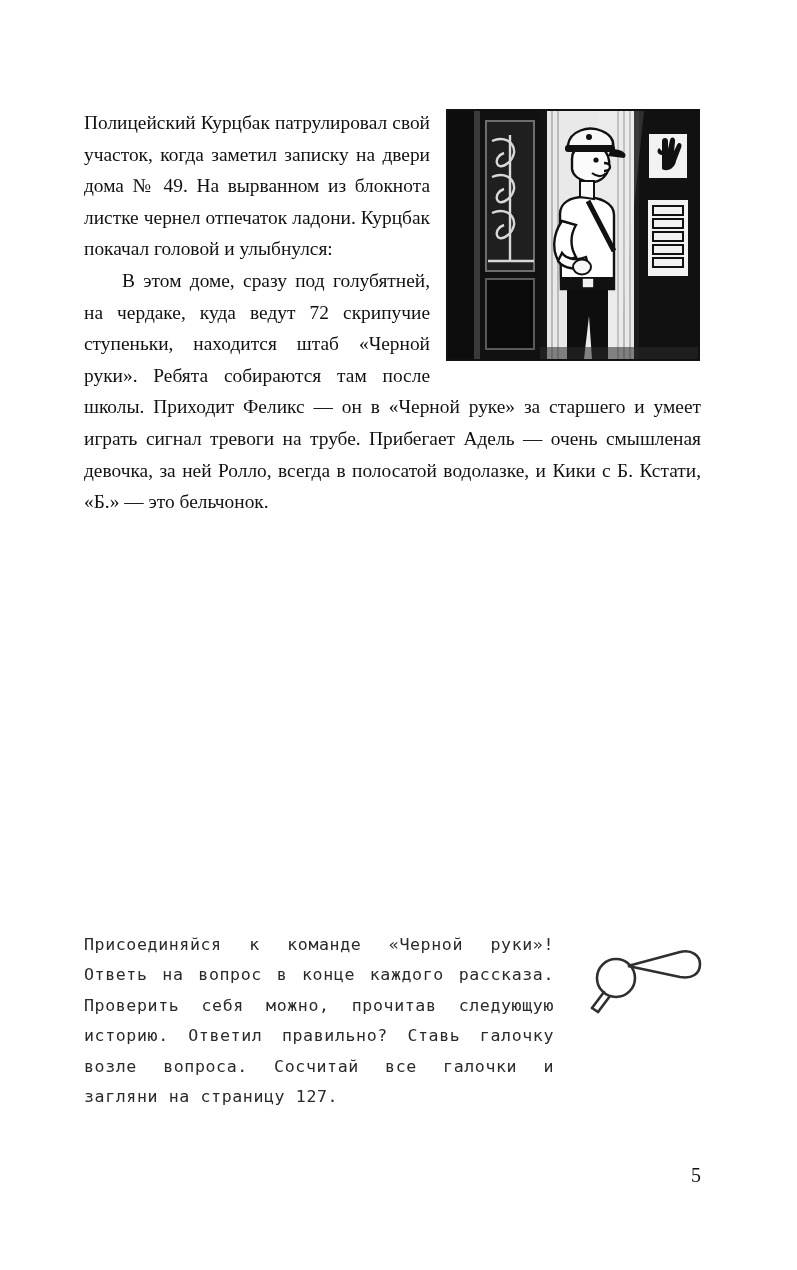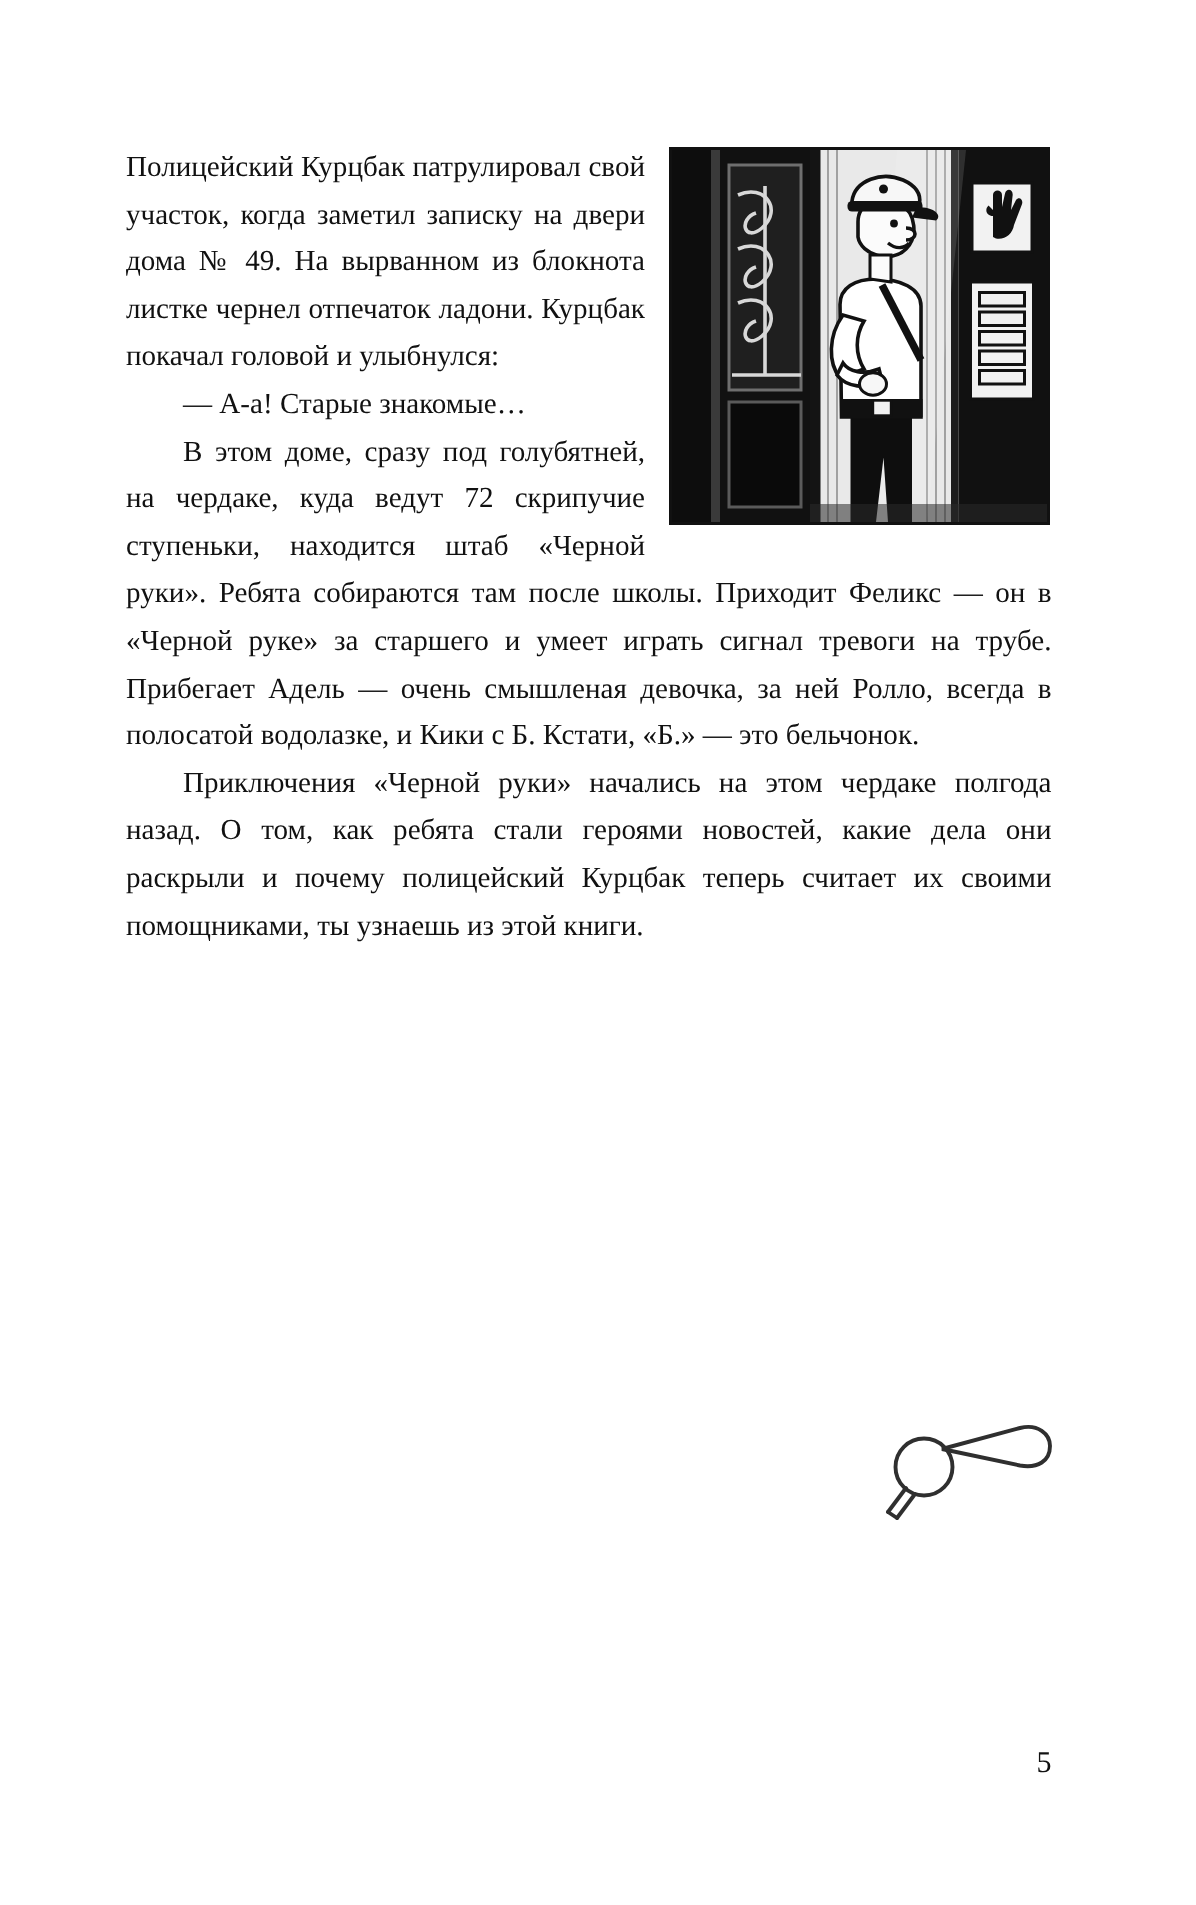--- a/index.html
+++ b/index.html
@@ -14,21 +14,21 @@
     background: #ffffff;
     overflow: hidden;
     font-family: "Liberation Serif", serif;
     color: #111111;
   }
 
   
   .body-block {
     position: absolute;
     left: 84px;
-    top: 96px;
+    top: 107px;
     width: 617px;
   }
   .body-block p {
     margin: 0;
     font-size: 19.4px;
     line-height: 31.6px;
     text-align: justify;
     text-justify: inter-word;
     hyphens: manual;
   }
@@ -183,25 +183,26 @@
             <path d="M163 38 C176 38 180 44 176 47 L160 45 Z" fill="#111111"></path>
             <circle cx="141" cy="26" r="3" fill="#111111"></circle>
           </g>
 
           <rect x="92" y="236" width="158" height="12" fill="#2a2a2a" opacity="0.55"></rect>
         </svg>
       </div>
     </div>
 
     <p>Полицейский Курцбак патрулировал свой участок, когда заметил записку на двери дома № 49. На вырванном из блокнота листке чернел отпечаток ладони. Курцбак покачал головой и улыбнулся:</p>
-    <p class="indent">— А-а! Старые знакомые…</p>
     <p class="indent">В этом доме, сразу под голубятней, на чердаке, куда ведут 72 скрипучие ступеньки, находится штаб «Черной руки». Ребята собираются там после школы. Приходит Феликс — он в «Черной руке» за старшего и умеет играть сигнал тревоги на трубе. Прибегает Адель — очень смышленая девочка, за ней Ролло, всегда в полосатой водолазке, и Кики с Б. Кстати, «Б.» — это бельчонок.</p>
-    <p class="indent">Приключения «Черной руки» начались на этом чердаке полгода назад. О том, как ребята стали героями новостей, какие дела они раскрыли и почему полицейский Курцбак теперь считает их своими помощниками, ты узнаешь из этой книги.</p>
   </div>
 
+  <div class="note">
+    <p>Присоединяйся к команде «Черной руки»! Ответь на вопрос в конце каждого рассказа. Проверить себя можно, прочитав следующую историю. Ответил правильно? Ставь галочку возле вопроса. Сосчитай все галочки и загляни на страницу 127.</p>
+  </div>
 
   <div class="magnifier">
     <svg width="130" height="110" viewBox="0 0 130 110" xmlns="http://www.w3.org/2000/svg">
       <g fill="none" stroke="#2f2f2f" stroke-width="2.6" stroke-linecap="round">
 
         <path d="M48 36 L100 22 C112 19 120 26 120 34 C120 44 112 49 100 47 L48 36 Z"></path>
 
         <circle cx="36" cy="48" r="19"></circle>
 
         <path d="M24 62 L12 78"></path>

